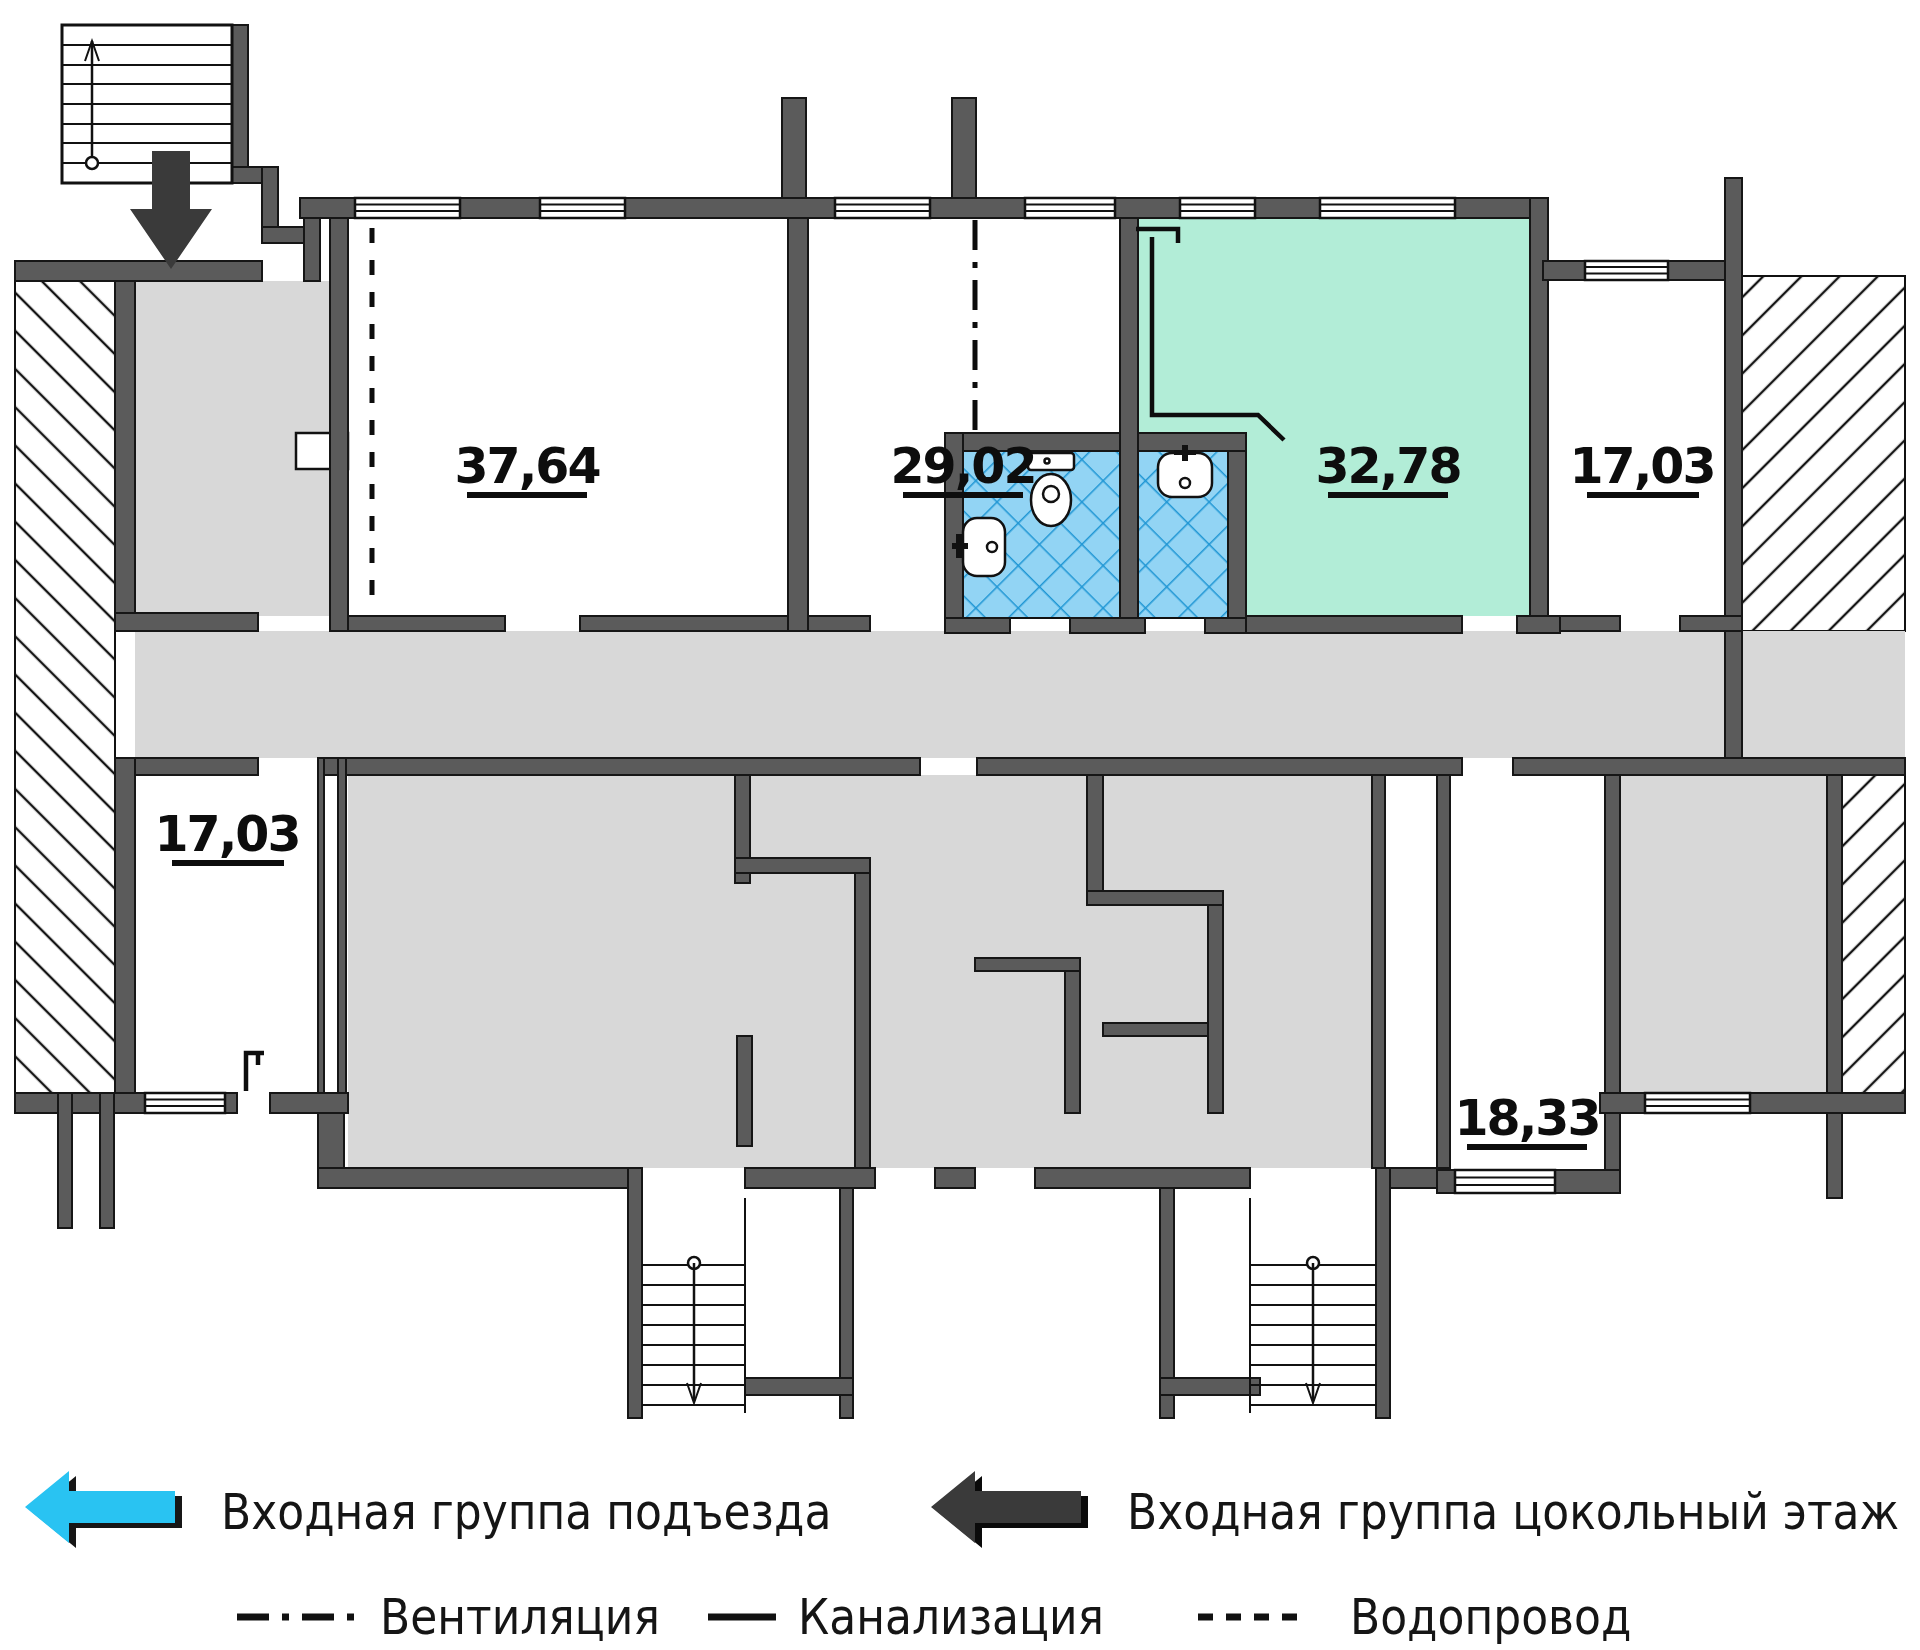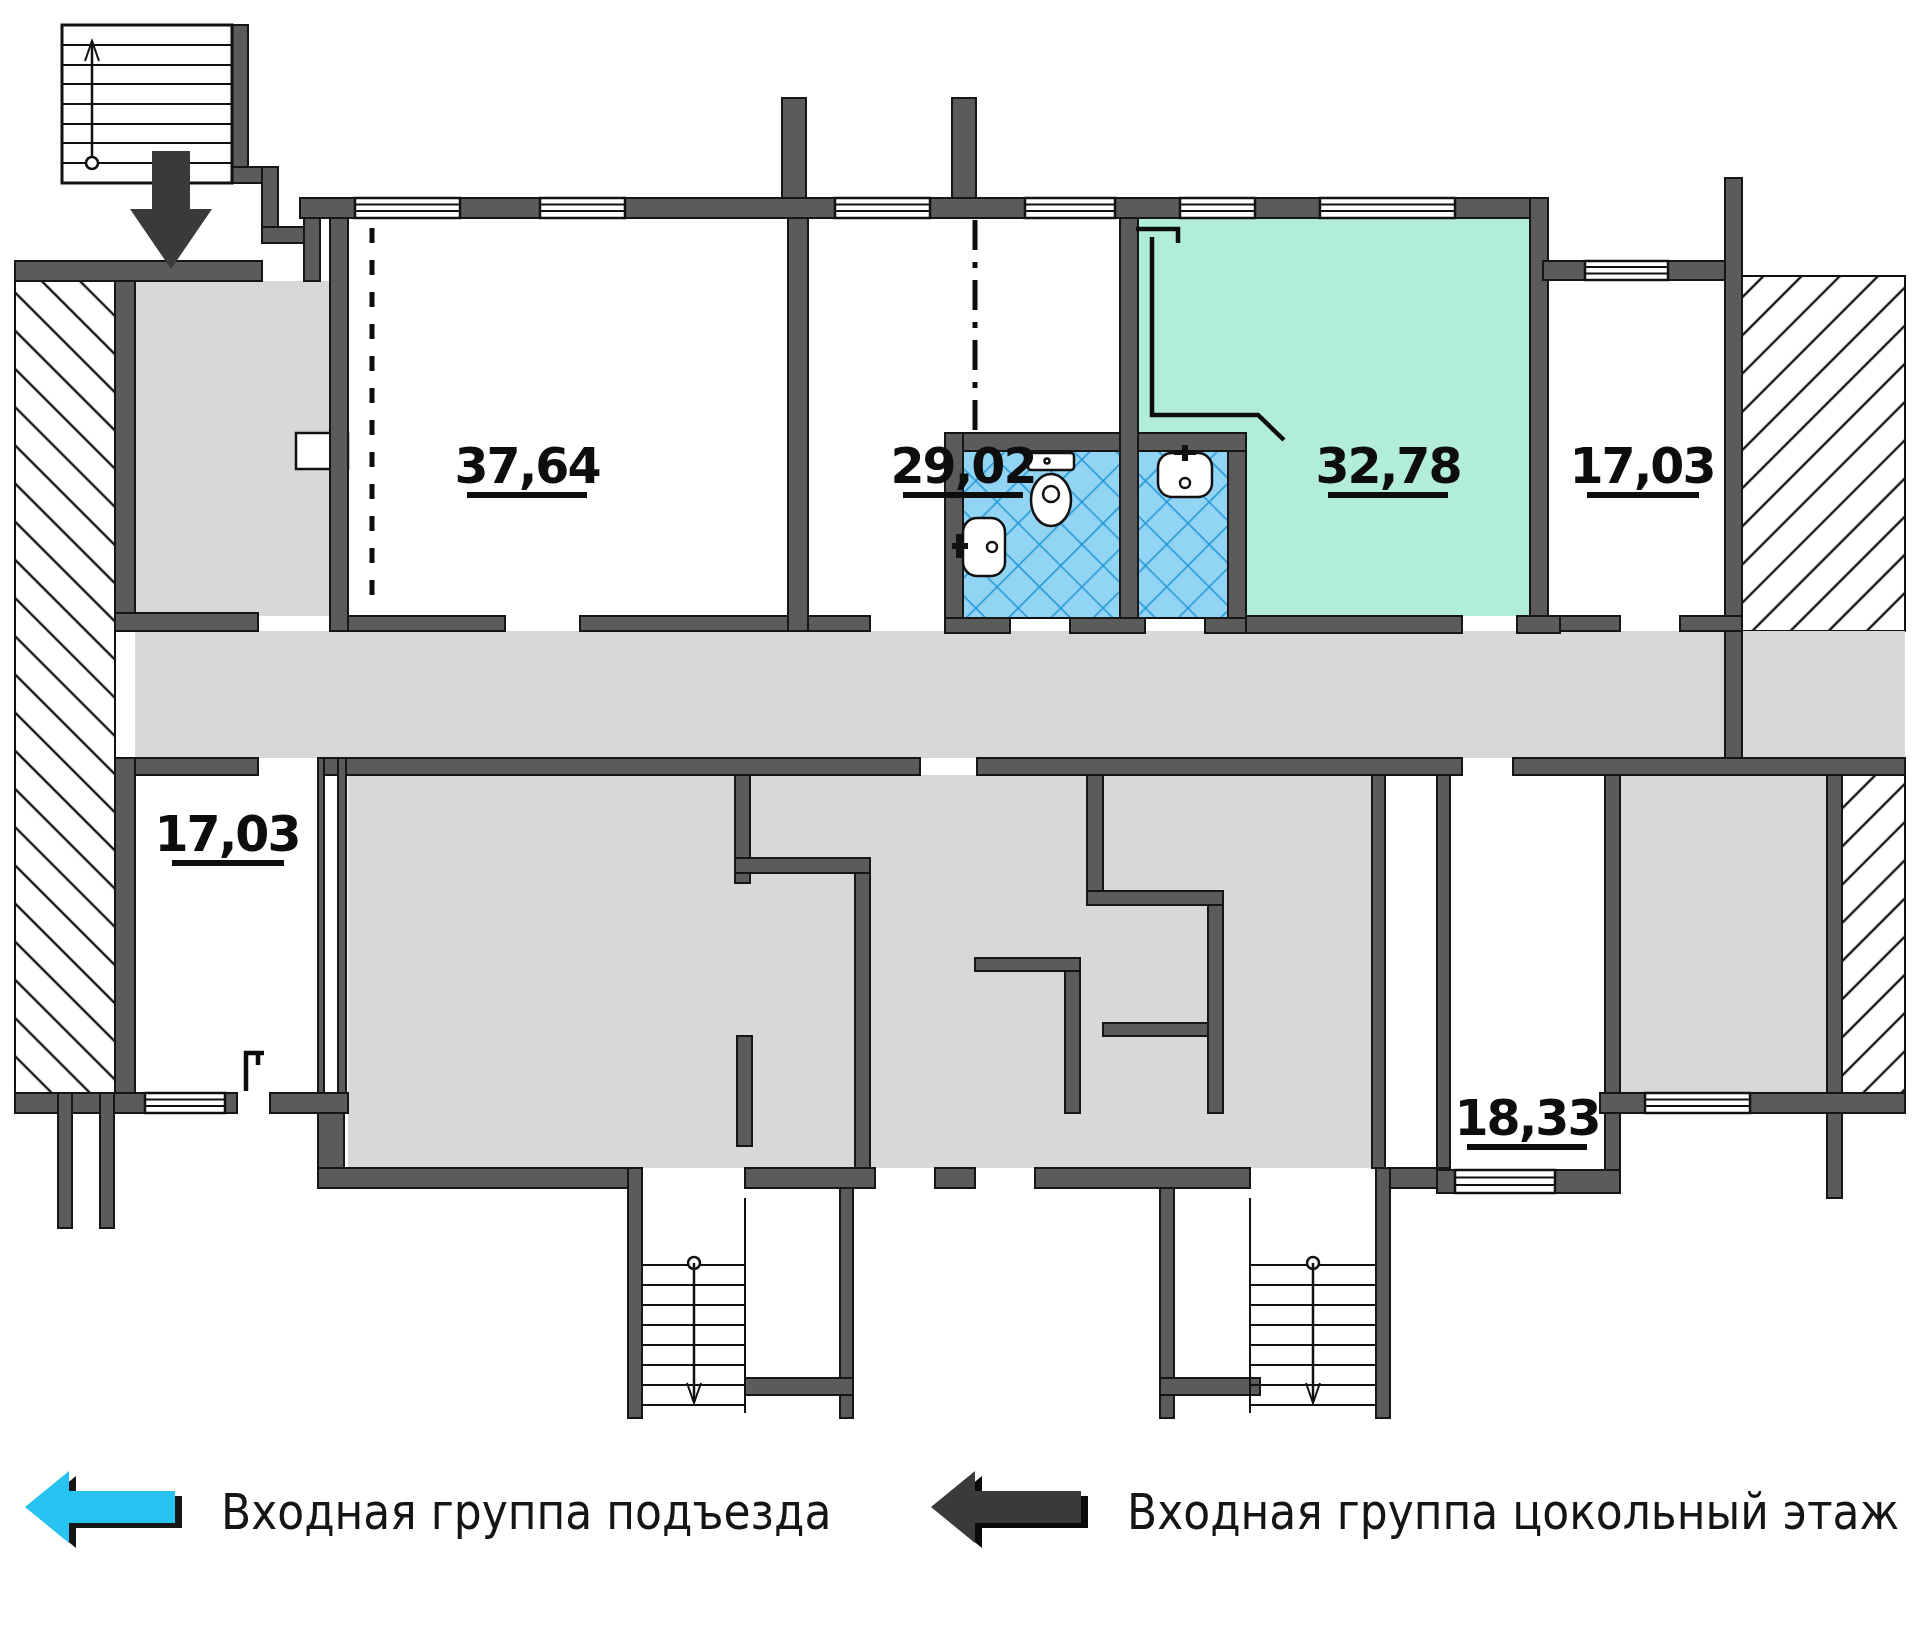--- a/index.html
+++ b/index.html
@@ -324,14 +324,28 @@
     <polygon points="0,36 44,0 44,20 150,20 150,52 44,52 44,72" fill="#29c3f2"></polygon>
   </svg>
   <span class="legend-text" style="margin-left:38px;">Входная группа подъезда</span>
   <svg class="arrow-svg" style="margin-left:16px;" width="158" height="82" viewBox="0 0 158 82">
     <polygon points="7,41 51,5 51,25 157,25 157,57 51,57 51,77" fill="#0a0a0a"></polygon>
     <polygon points="0,36 44,0 44,20 150,20 150,52 44,52 44,72" fill="#3a3a3a"></polygon>
   </svg>
   <span class="legend-text" style="margin-left:38px;">Входная группа цокольный этаж</span>
 </div>
 
-
+<div class="legend-row" style="left:235px; top:1575px;">
+  <svg class="ls" width="125" height="14" viewBox="0 0 125 14">
+    <line x1="2" y1="7" x2="123" y2="7" stroke="#111" stroke-width="7" stroke-dasharray="32 13 7 13"></line>
+  </svg>
+  <span class="legend-text" style="margin-left:20px;">Вентиляция</span>
+  <svg class="ls" style="margin-left:8px;" width="72" height="14" viewBox="0 0 72 14">
+    <line x1="2" y1="7" x2="70" y2="7" stroke="#111" stroke-width="7"></line>
+  </svg>
+  <span class="legend-text" style="margin-left:20px;">Канализация</span>
+  <svg class="ls" style="margin-left:50px;" width="112" height="14" viewBox="0 0 112 14">
+    <line x1="2" y1="7" x2="110" y2="7" stroke="#111" stroke-width="7" stroke-dasharray="15 13"></line>
+  </svg>
+  <span class="legend-text" style="margin-left:42px;">Водопровод</span>
 </div>
 
+</div>
+
 </body></html>

